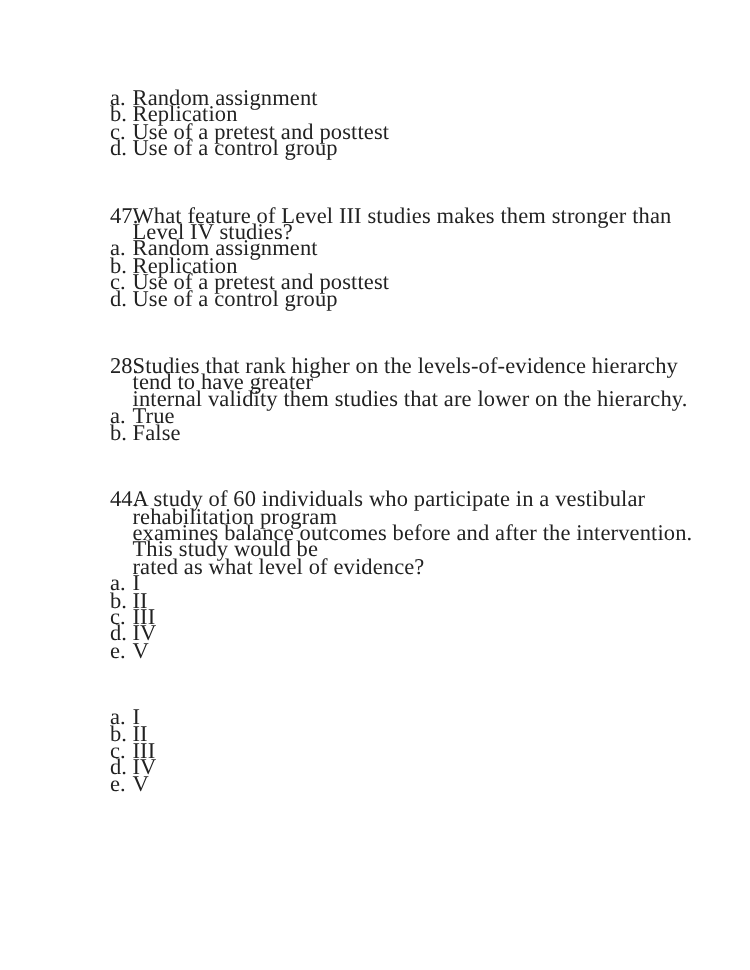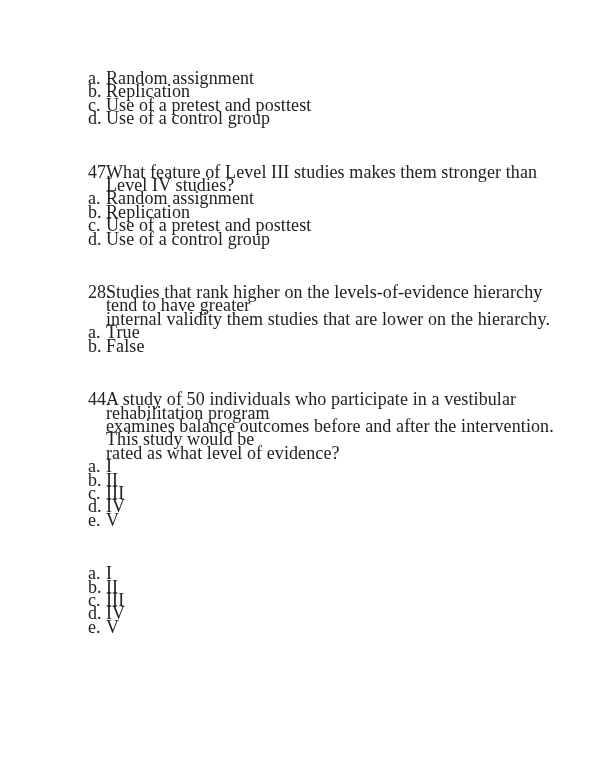--- a/index.html
+++ b/index.html
@@ -55,21 +55,21 @@
     </div>
 
     <div class="block">
       <p class="line"><span class="marker">28.</span><span class="wrap-text">Studies that rank higher on the levels-of-evidence hierarchy tend to have greater
 internal validity them studies that are lower on the hierarchy.</span></p>
       <p class="line"><span class="marker">a.</span><span class="wrap-text">True</span></p>
       <p class="line"><span class="marker">b.</span><span class="wrap-text">False</span></p>
     </div>
 
     <div class="block">
-      <p class="line"><span class="marker">44.</span><span class="wrap-text">A study of 50 individuals who participate in a vestibular rehabilitation program
+      <p class="line"><span class="marker">44.</span><span class="wrap-text">A study of 60 individuals who participate in a vestibular rehabilitation program
 examines balance outcomes before and after the intervention. This study would be
 rated as what level of evidence?</span></p>
       <p class="line"><span class="marker">a.</span><span class="wrap-text">I</span></p>
       <p class="line"><span class="marker">b.</span><span class="wrap-text">II</span></p>
       <p class="line"><span class="marker">c.</span><span class="wrap-text">III</span></p>
       <p class="line"><span class="marker">d.</span><span class="wrap-text">IV</span></p>
       <p class="line"><span class="marker">e.</span><span class="wrap-text">V</span></p>
     </div>
 
     <div class="block">

